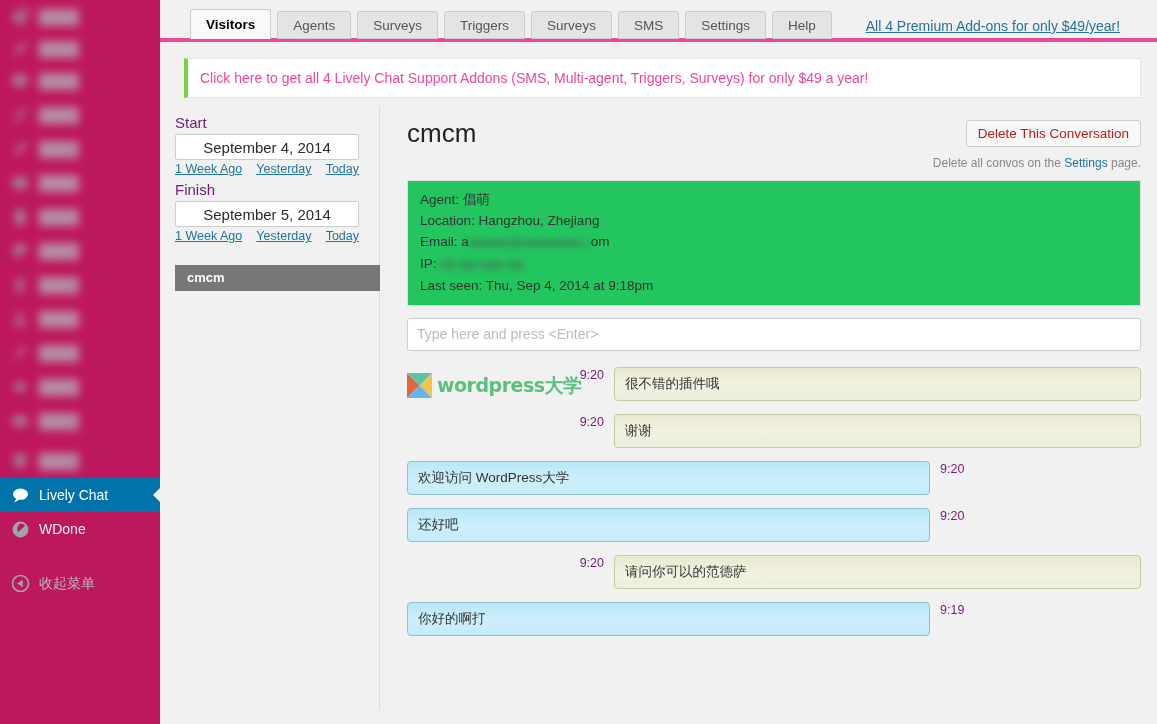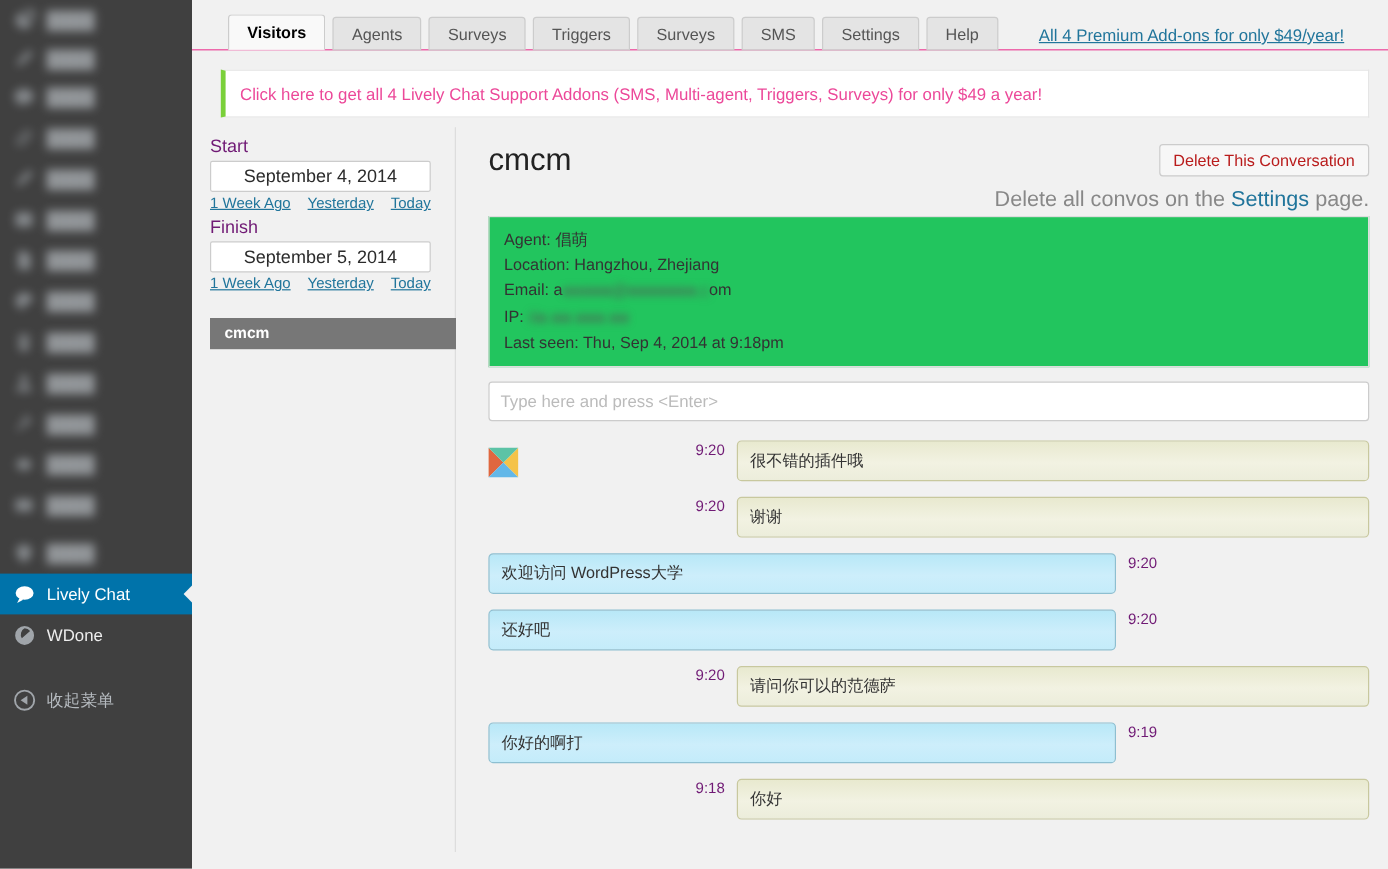--- a/index.html
+++ b/index.html
@@ -9,21 +9,21 @@
     overflow: hidden;
     background: #f1f1f1;
     font-family: "Liberation Sans", "DejaVu Sans", sans-serif;
   }
   .screen { position: relative; width: 1157px; height: 724px; }
 
   
   .wp-sidebar {
     position: absolute; left: 0; top: 0;
     width: 160px; height: 724px;
-    background: #404040;
+    background: #be185d;
     overflow: hidden;
   }
   .wp-menu-item {
     position: relative;
     display: flex; align-items: center;
     height: 34px;
     padding-left: 10px;
     color: #b4b9be;
     font-size: 14px;
     white-space: nowrap;
@@ -56,21 +56,21 @@
     width: 997px; height: 724px;
     background: #f1f1f1;
   }
 
   
   .tabrow {
     position: relative;
     height: 42px;
     padding-left: 30px;
     display: flex; align-items: flex-end;
-    border-bottom: 1px solid #ec4899;
+    border-bottom: 4px solid #ec4899;
   }
   .tab {
     position: relative;
     height: 28px; line-height: 27px;
     padding: 0 15px;
     margin-right: 6px; bottom: -1px;
     background: #e4e4e4;
     border: 1px solid #ccc;
     border-bottom-color: #ccc;
     border-radius: 3px 3px 0 0;
@@ -151,21 +151,21 @@
     position: absolute; right: 0; top: 0;
     background: #f7f7f7;
     border: 1px solid #ccc; border-radius: 3px;
     font-size: 13.5px; color: #b91c1c;
     padding: 5px 11px;
     cursor: pointer;
     font-family: inherit;
   }
   .del-note {
     position: absolute; right: 0; top: 36px;
-    font-size: 18px; color: #888; margin-left: 33px;
+    font-size: 12px; color: #888; margin-left: 33px;
   }
   .del-note a { color: #21759b; cursor: pointer; }
 
   .info-box {
     border: 1px solid #ddd; background: #22c55e;
     padding: 8px 12px 9px 12px;
     font-size: 13.5px; color: #333;
     line-height: 21px;
   }
   .redact {
@@ -459,20 +459,21 @@
         <div class="messages">
           <div class="brand-logo">
             <span class="bl-mark">
               <svg width="25" height="25" viewBox="0 0 25 25">
                 <polygon points="0,0 12.5,12.5 0,25" fill="#e0673f"></polygon>
                 <polygon points="25,0 12.5,12.5 25,25" fill="#f5c349"></polygon>
                 <polygon points="0,0 12.5,12.5 25,0" fill="#5cc3a6"></polygon>
                 <polygon points="0,25 12.5,12.5 25,25" fill="#62b7e8"></polygon>
               </svg>
             </span>
+            <span class="bl-text">wordpress大学</span>
           </div>
           <div id="msgs">
               <div class="msg-row agent">
                 <span class="ts left">9:20</span>
                 <div class="bubble agent-b">很不错的插件哦</div>
               </div>
               <div class="msg-row agent">
                 <span class="ts left">9:20</span>
                 <div class="bubble agent-b">谢谢</div>
               </div>
@@ -485,23 +486,19 @@
                 <span class="ts right">9:20</span>
               </div>
               <div class="msg-row agent">
                 <span class="ts left">9:20</span>
                 <div class="bubble agent-b">请问你可以的范德萨</div>
               </div>
               <div class="msg-row visitor">
                 <div class="bubble visitor-b">你好的啊打</div>
                 <span class="ts right">9:19</span>
               </div>
-              <div class="msg-row agent">
-                <span class="ts left">9:18</span>
-                <div class="bubble agent-b">你好</div>
-              </div>
             </div>
         </div>
 
       </div>
     </div>
   </div>
 </div>
 
 </body></html>

